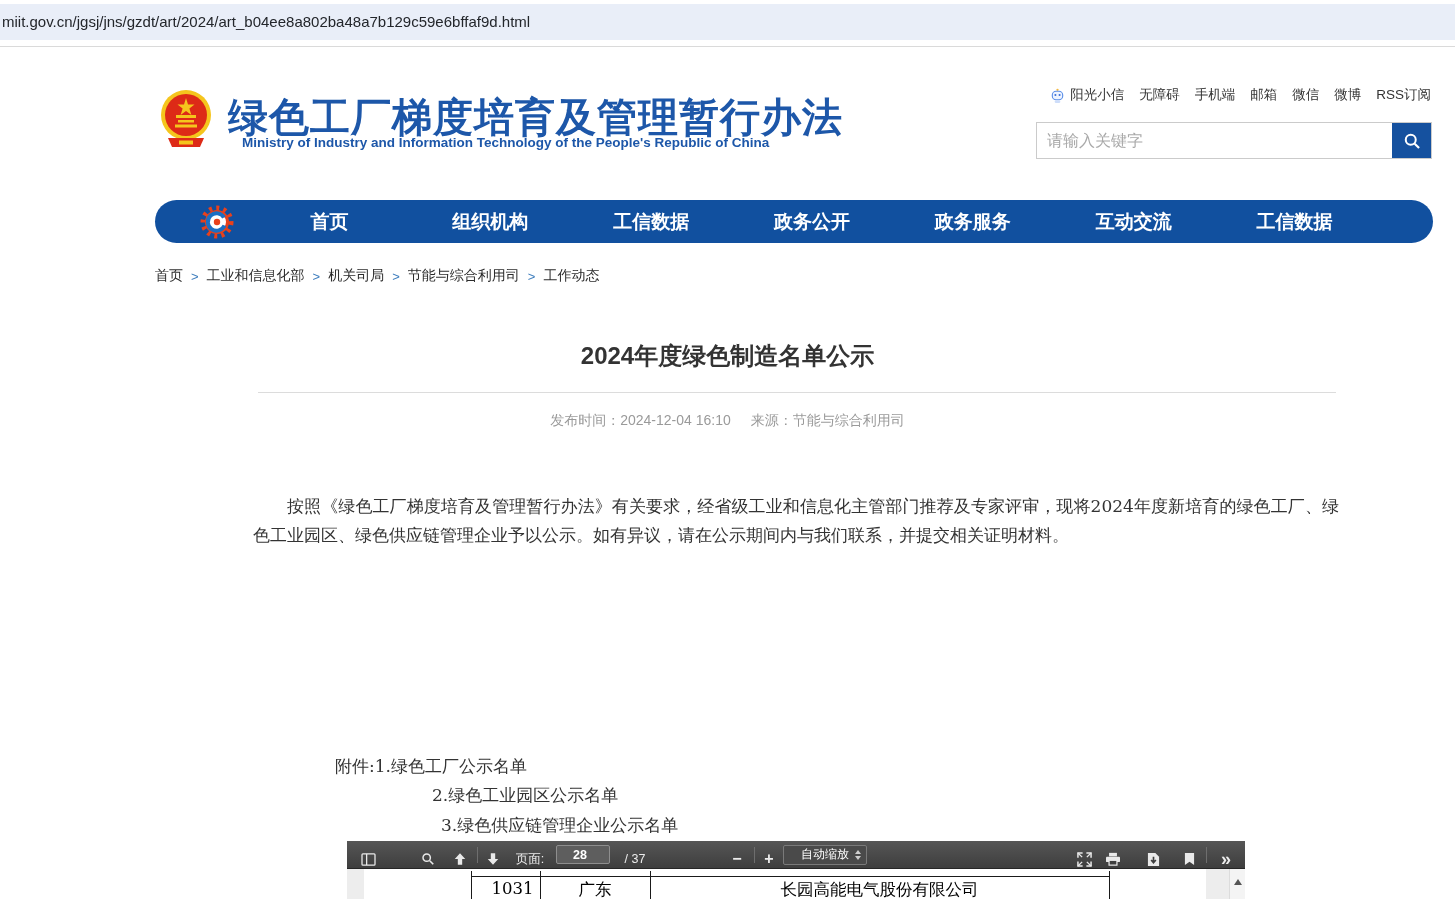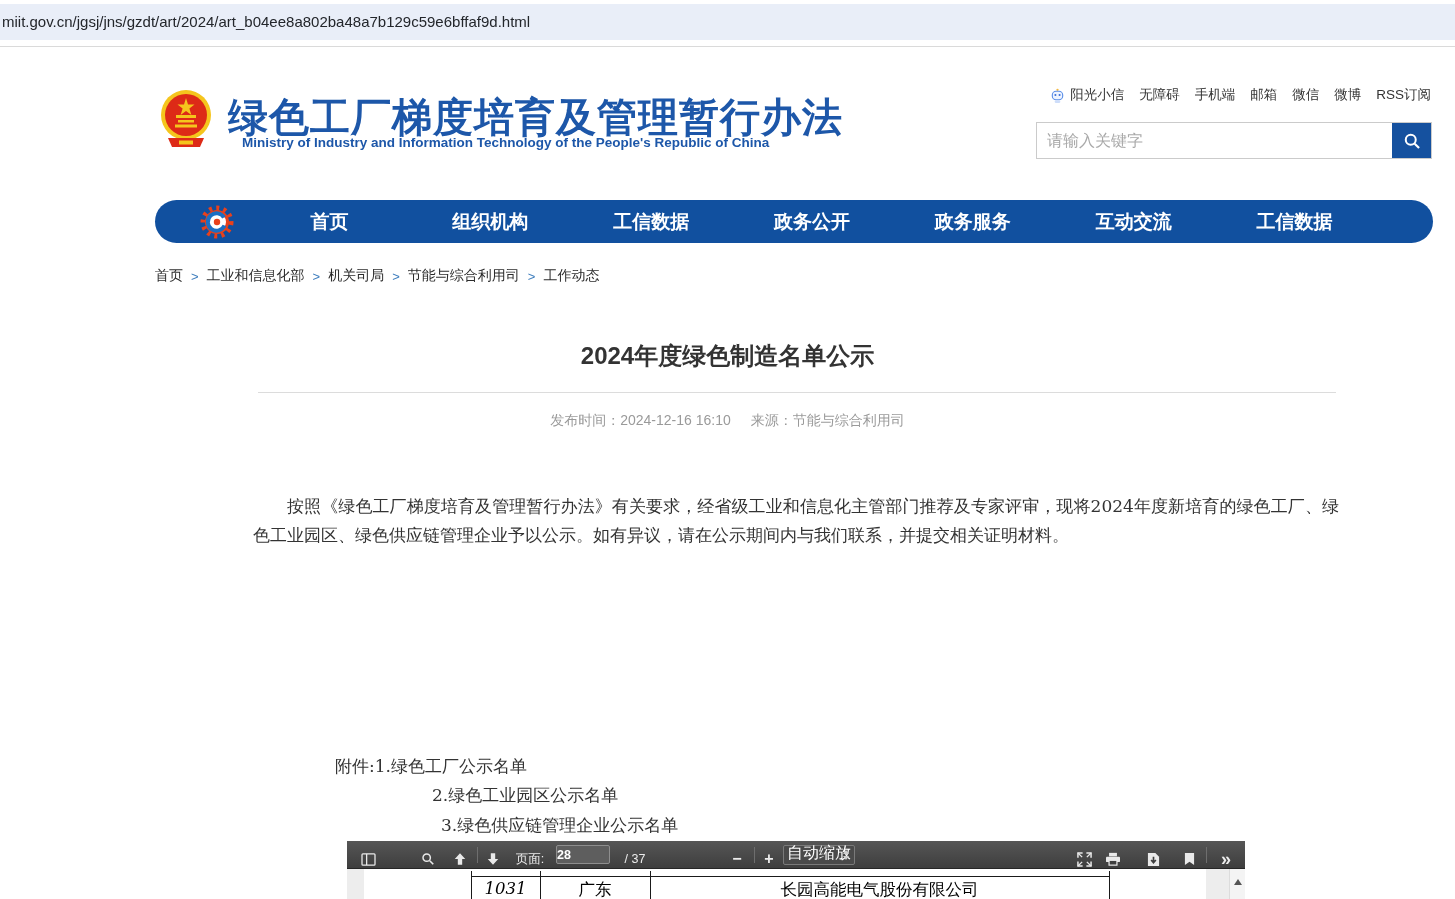--- a/index.html
+++ b/index.html
@@ -48,23 +48,23 @@
   .att-2 { padding-left:97px; }
   .att-3 { padding-left:106px; }
 
   
   .pdf { position:absolute; left:347px; top:841px; width:898px; height:58px; overflow:hidden; }
   .pdf-toolbar { position:absolute; top:0; left:0; right:0; height:28px; background:linear-gradient(#565656,#3e3e3e); border-bottom:1px solid #262626; }
   .tb { position:absolute; top:0; height:36px; display:flex; align-items:center; justify-content:center; cursor:pointer; }
   .tb svg { display:block; }
   .tb-sep { position:absolute; top:6px; width:1px; height:16px; background:#6e6e6e; }
   .tb-label { color:#ececec; font-size:12.5px; cursor:default; }
-  .page-input { position:absolute; left:209px; top:4px; width:54px; height:19px; background:#5e5e5e; border:1px solid #8e8e8e; border-radius:2px; color:#fff; font-size:12.5px; font-weight:bold; text-align:left; padding-right:6px; outline:none; }
+  .page-input { position:absolute; left:209px; top:4px; width:54px; height:19px; background:#5e5e5e; border:1px solid #8e8e8e; border-radius:2px; color:#fff; font-size:12.5px; font-weight:bold; text-align:center; padding-right:6px; outline:none; }
   .glyph-btn { color:#ececec; font-size:16px; font-weight:bold; }
-  .zoom-select { position:absolute; left:436px; top:4px; width:72px; height:20px; background:#4a4a4a; border:1px solid #7a7a7a; border-radius:2px; display:flex; align-items:flex-end; justify-content:center; color:#fff; font-size:16px; cursor:pointer; }
+  .zoom-select { position:absolute; left:436px; top:4px; width:84px; height:20px; background:#4a4a4a; border:1px solid #7a7a7a; border-radius:2px; display:flex; align-items:flex-start; justify-content:center; color:#fff; font-size:12px; cursor:pointer; }
   .zoom-arrows { position:absolute; right:5px; top:4px; display:flex; flex-direction:column; gap:2px; }
   .tri-up { width:0; height:0; border-left:3.5px solid transparent; border-right:3.5px solid transparent; border-bottom:4px solid #cfcfcf; }
   .tri-dn { width:0; height:0; border-left:3.5px solid transparent; border-right:3.5px solid transparent; border-top:4px solid #cfcfcf; }
 
   .pdf-content { position:absolute; top:28px; left:0; right:0; bottom:0; background:#ededed; }
   .pdf-page { position:absolute; left:17px; top:0; bottom:0; width:842px; background:#fff; }
   .t-vline { position:absolute; top:2px; bottom:0; width:1px; background:#1a1a1a; }
   .t-hline { position:absolute; top:7px; left:107px; width:639px; height:1px; background:#1a1a1a; }
   .t-cell { position:absolute; top:10px; font-family:"DejaVu Serif", serif; font-size:16.5px; color:#000; text-align:center; }
   .scroll-track { position:absolute; right:0; top:0; bottom:0; width:16px; background:#f4f4f4; border-left:1px solid #dcdcdc; display:flex; justify-content:center; }
@@ -159,21 +159,21 @@
     <span class="crumb">机关司局</span>
     <span class="crumb-sep">&gt;</span>
     <span class="crumb">节能与综合利用司</span>
     <span class="crumb-sep">&gt;</span>
     <span class="crumb">工作动态</span>
   </div>
 
   <div class="article-title">2024年度绿色制造名单公示</div>
   <div class="title-divider"></div>
   <div class="article-meta">
-    <span>发布时间：</span><span>2024-12-16 16:10</span><span class="meta-source">来源：</span><span>节能与综合利用司</span>
+    <span>发布时间：</span><span>2024-12-04 16:10</span><span class="meta-source">来源：</span><span>节能与综合利用司</span>
   </div>
 
   <div class="para serif">按照《绿色工厂梯度培育及管理暂行办法》有关要求，经省级工业和信息化主管部门推荐及专家评审，现将2024年度新培育的绿色工厂、绿色工业园区、绿色供应链管理企业予以公示。如有异议，请在公示期间内与我们联系，并提交相关证明材料。</div>
 
 
   <div class="attachments serif">
     <div>附件:1.绿色工厂公示名单</div>
     <div class="att-2">2.绿色工业园区公示名单</div>
     <div class="att-3">3.绿色供应链管理企业公示名单</div>
   </div>
@@ -257,21 +257,21 @@
       <div class="tb glyph-btn" style="left:866px; width:26px; font-size:18px;">»</div>
     </div>
 
     <div class="pdf-content">
       <div class="pdf-page">
         <div class="t-vline" style="left:107px;"></div>
         <div class="t-vline" style="left:176px;"></div>
         <div class="t-vline" style="left:286px;"></div>
         <div class="t-vline" style="left:745px;"></div>
         <div class="t-hline"></div>
-        <div class="t-cell" style="left:107px; width:69px;font-style:italic;">1031</div>
+        <div class="t-cell" style="left:114px; width:69px;">1031</div>
         <div class="t-cell" style="left:176px; width:110px;">广东</div>
         <div class="t-cell" style="left:286px; width:459px;">长园高能电气股份有限公司</div>
       </div>
       <div class="scroll-track">
         <div class="scroll-up"></div>
       </div>
     </div>
   </div>
 
 </div>

